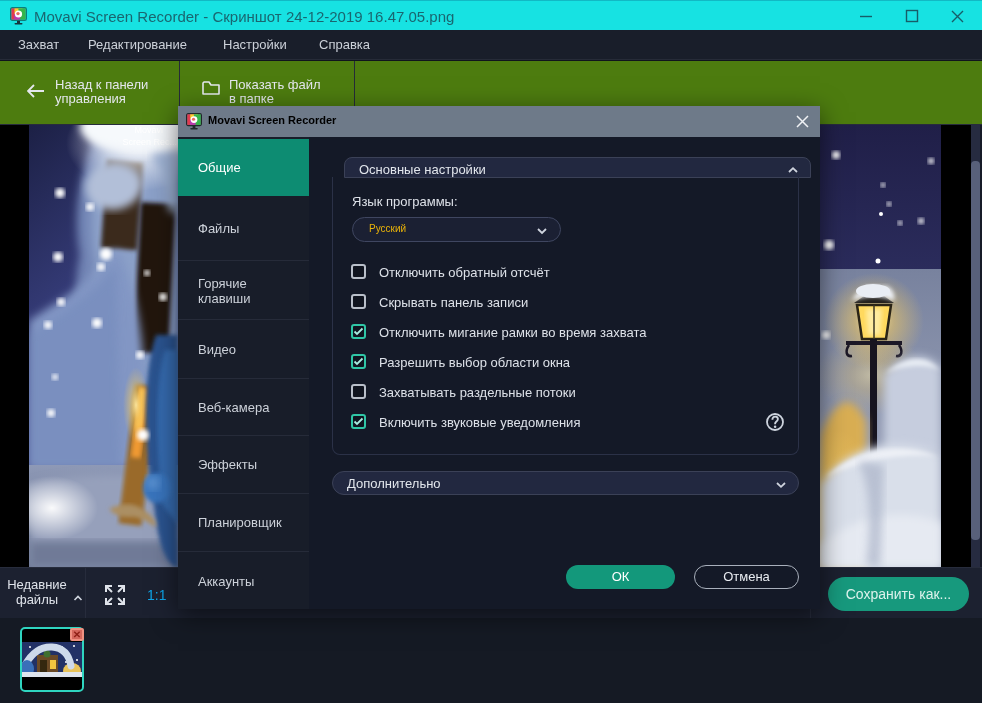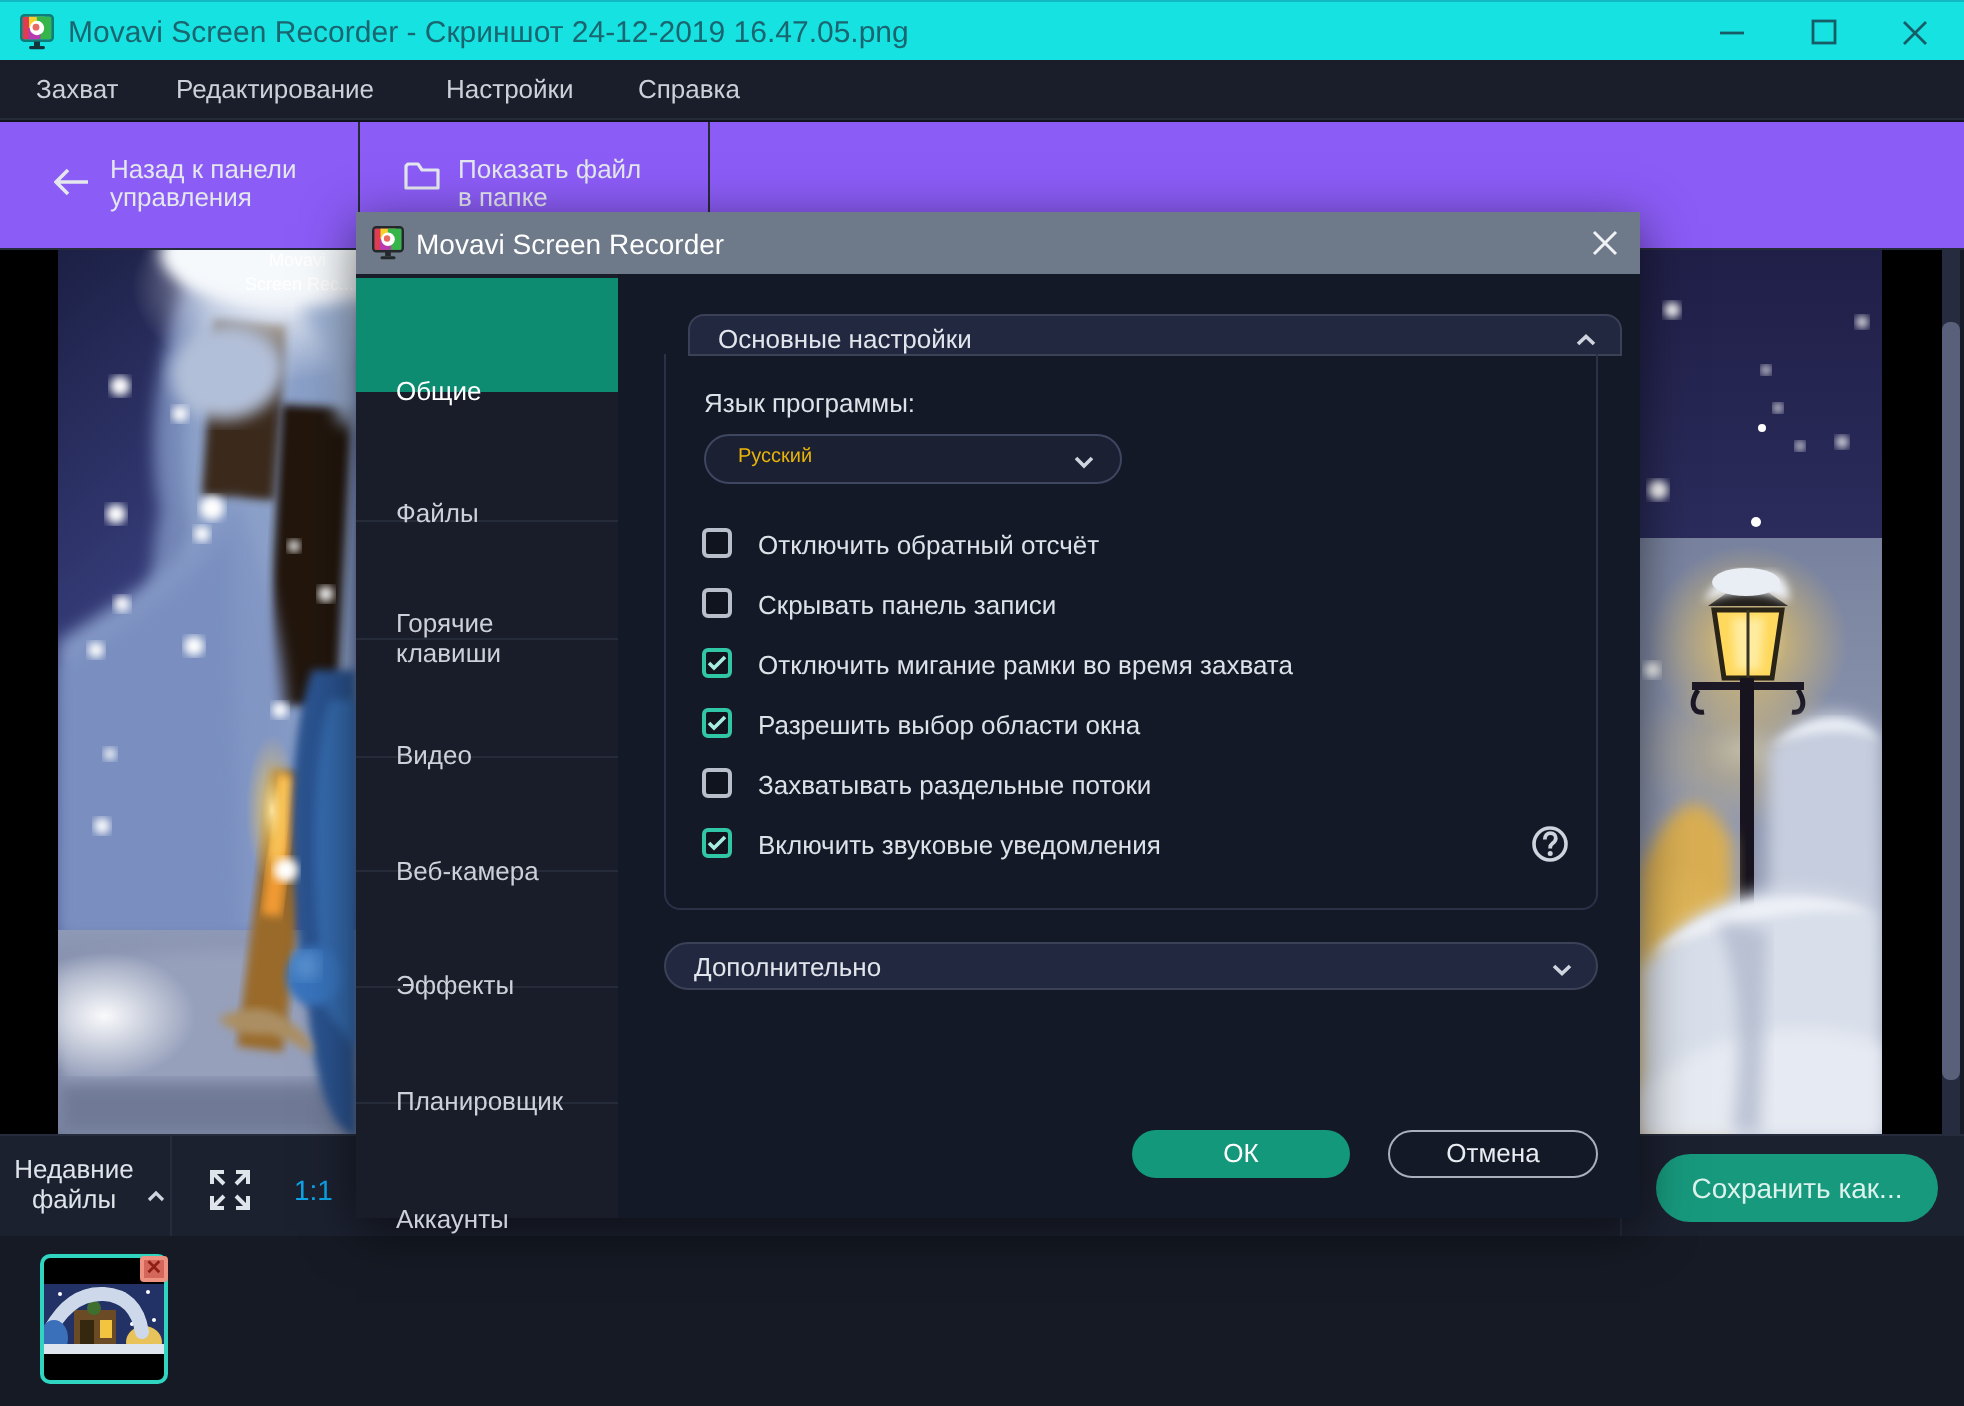--- a/index.html
+++ b/index.html
@@ -10,21 +10,21 @@
 
   
   #titlebar { top:0; left:0; width:982px; height:30px; background:#17e2e2; border-top:1px solid #12b9c4; }
   #title-text { left:34px; top:7px; font-size:15px; color:#1a6670; }
 
   
   #menubar { top:30px; left:0; width:982px; height:30px; background:#191e2a; border-bottom:1px solid #262b38; }
   .menu-item { top:7px; font-size:13px; color:#ccd1d9; }
 
   
-  #toolbar { top:61px; left:0; width:982px; height:63px; background:#8b5cf6; }
+  #toolbar { top:61px; left:0; width:982px; height:63px; background:#4d7c0f; }
   .tb-sep { top:0; width:1px; height:63px; background:#262b38; }
   .tb-label { font-size:13px; color:#e4e7ed; line-height:14px; }
 
   
   #imgarea { top:124px; left:0; width:982px; height:443px; background:#000; border-top:1px solid #272c3c; }
   #scrolltrack { left:971px; top:0; width:9px; height:443px; background:#262b40; }
   #scrollthumb { left:971px; top:36px; width:9px; height:379px; background:#58607a; border-radius:4px; }
   #imgarea-redge { left:980px; top:0; width:2px; height:443px; background:#171b28; }
 
   
@@ -35,24 +35,24 @@
   #savebtn { left:828px; top:9px; width:141px; height:34px; border-radius:17px; background:#17997d; color:#dcf2ec; font-size:14px; text-align:center; line-height:34px; }
 
   
   #recent { top:618px; left:0; width:982px; height:85px; background:#151a24; }
   #thumb { left:20px; top:9px; width:64px; height:65px; border:2px solid #2fd5c0; border-radius:5px; background:#000; overflow:hidden; }
   #thumbx { left:70px; top:10px; width:14px; height:13px; background:#d4675c; border:2px solid #ef9181; border-radius:2px; color:#8e1f15; font-size:10px; font-weight:bold; text-align:center; line-height:9px; }
 
   
   #dialog { top:106px; left:178px; width:642px; height:503px; background:#151a27; box-shadow:0 6px 24px rgba(0,0,0,.55); }
   #dlg-titlebar { top:0; left:0; width:642px; height:31px; background:#6e7a89; }
-  #dlg-title { left:30px; top:8px; font-size:14px; color:#ffffff; }
+  #dlg-title { left:30px; top:8px; font-size:11px; color:#000000;font-weight:bold; }
   #dlg-tabs { top:31px; left:0; width:131px; height:472px; background:#181d29; }
   .tab { left:0; width:131px; font-size:13px; color:#ccd1d9; border-bottom:1px solid #262b39; }
-  .tab span { position:absolute; left:20px;margin-top:28px; }
+  .tab span { position:absolute; left:20px; }
   #tab-sel { top:2px; height:57px; background:#0d8c72; color:#fff; border-bottom:none; }
   #dlg-content { top:31px; left:131px; width:511px; height:472px; background:#141927; }
 
   .panel-hdr { left:23px; width:467px; height:21px; background:#222840; border:1px solid #3b4157; font-size:13px; color:#e2e6ec; }
   #main-hdr { top:20px; border-radius:8px 8px 0 0;margin-left:12px; }
   #main-body { left:23px; top:40px; width:467px; height:278px; border:1px solid #2b3147; border-top:none; border-radius:0 0 8px 8px; }
   #addl-hdr { top:334px; height:24px; border-radius:12px; }
 
   .chk { left:18px; width:15px; height:15px; border-radius:3px; background:#10141f; }
   .chk.off { border:2px solid #b9bfca; }

